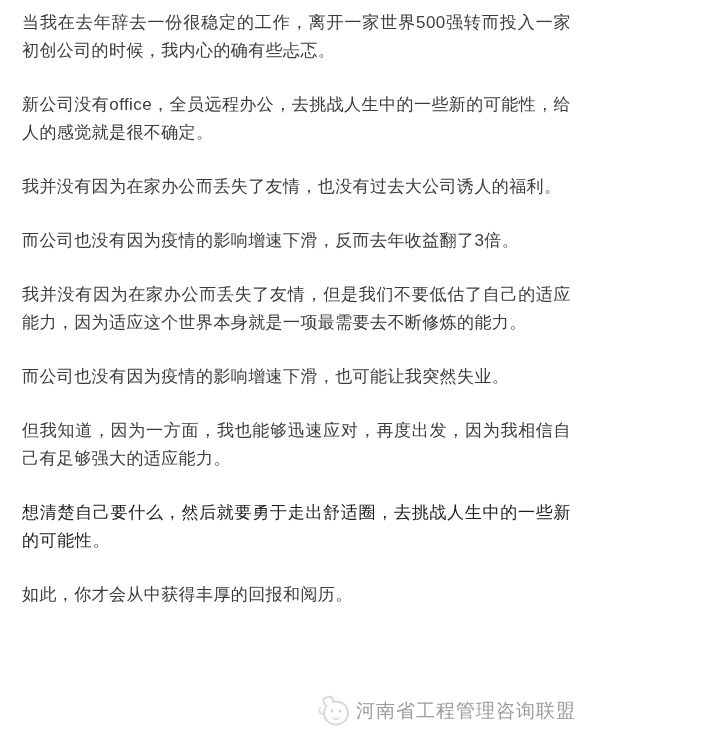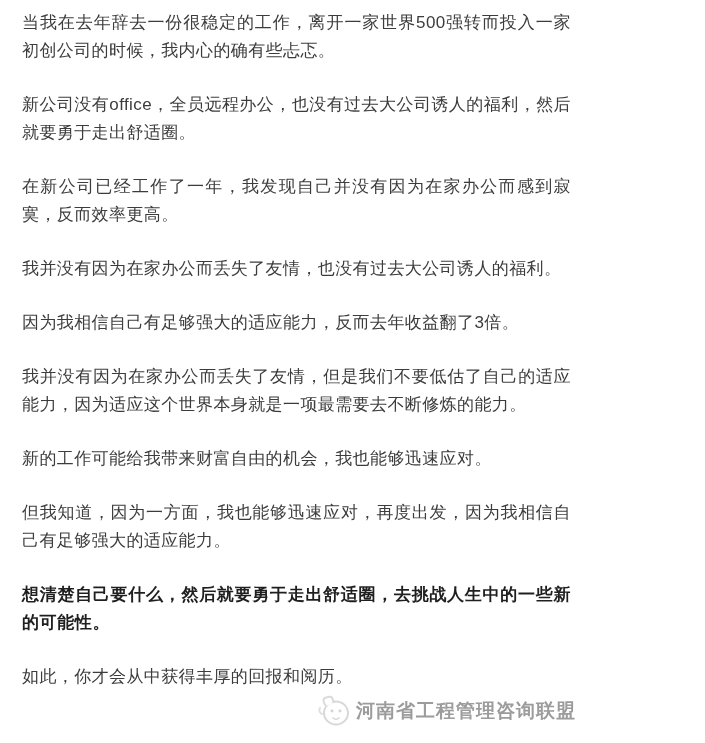--- a/index.html
+++ b/index.html
@@ -21,61 +21,60 @@
   }
   .article p {
     margin: 0 0 26px 0;
     font-size: 17px;
     line-height: 28px;
     letter-spacing: 0.4px;
     color: #3c3c3c;
     text-align: justify;
   }
   .article p.bold {
-    font-weight: bold;
+    font-weight: normal;
     color: #1f1f1f;
     letter-spacing: 0.6px;
   }
   .watermark {
     position: absolute;
     top: 692px;
     right: 16px;
     display: flex;
     align-items: center;
     gap: 4px;
     user-select: none;
   }
   .watermark .logo {
     width: 36px;
     height: 38px;
     opacity: 0.55;
     flex: 0 0 auto;
   }
   .watermark .wm-text {
     font-size: 19px;
-    font-weight: bold;
+    font-weight: normal;
     color: #9c9c9c;
     letter-spacing: 1px;
     text-shadow: 1px 1px 0 #ffffff, 2px 2px 1px rgba(255,255,255,0.9);
     white-space: nowrap;
   }
 </style>
 </head>
 <body>
 
 <div class="page">
 
   <div class="article">
     <p>当我在去年辞去一份很稳定的工作，离开一家世界500强转而投入一家初创公司的时候，我内心的确有些忐忑。</p>
-    <p>新公司没有office，全员远程办公，也没有过去大公司诱人的福利，然后就要勇于走出舒适圈。</p>
-    <p>在新公司已经工作了一年，我发现自己并没有因为在家办公而感到寂寞，反而效率更高。</p>
+    <p>新公司没有office，全员远程办公，去挑战人生中的一些新的可能性，给人的感觉就是很不确定。</p>
     <p>我并没有因为在家办公而丢失了友情，也没有过去大公司诱人的福利。</p>
-    <p>因为我相信自己有足够强大的适应能力，反而去年收益翻了3倍。</p>
+    <p>而公司也没有因为疫情的影响增速下滑，反而去年收益翻了3倍。</p>
     <p>我并没有因为在家办公而丢失了友情，但是我们不要低估了自己的适应能力，因为适应这个世界本身就是一项最需要去不断修炼的能力。</p>
-    <p>新的工作可能给我带来财富自由的机会，我也能够迅速应对。</p>
+    <p>而公司也没有因为疫情的影响增速下滑，也可能让我突然失业。</p>
     <p>但我知道，因为一方面，我也能够迅速应对，再度出发，因为我相信自己有足够强大的适应能力。</p>
     <p class="bold">想清楚自己要什么，然后就要勇于走出舒适圈，去挑战人生中的一些新的可能性。</p>
     <p>如此，你才会从中获得丰厚的回报和阅历。</p>
   </div>
 
   <div class="watermark">
     <svg class="logo" viewBox="0 0 36 38" xmlns="http://www.w3.org/2000/svg">
 
       <ellipse cx="20" cy="21" rx="12" ry="11.5" fill="#ffffff" stroke="#b9b9b9" stroke-width="2"></ellipse>
       <path d="M10 14 Q4 6 12 5 Q18 4 17 11" fill="#ffffff" stroke="#bdbdbd" stroke-width="2"></path>

